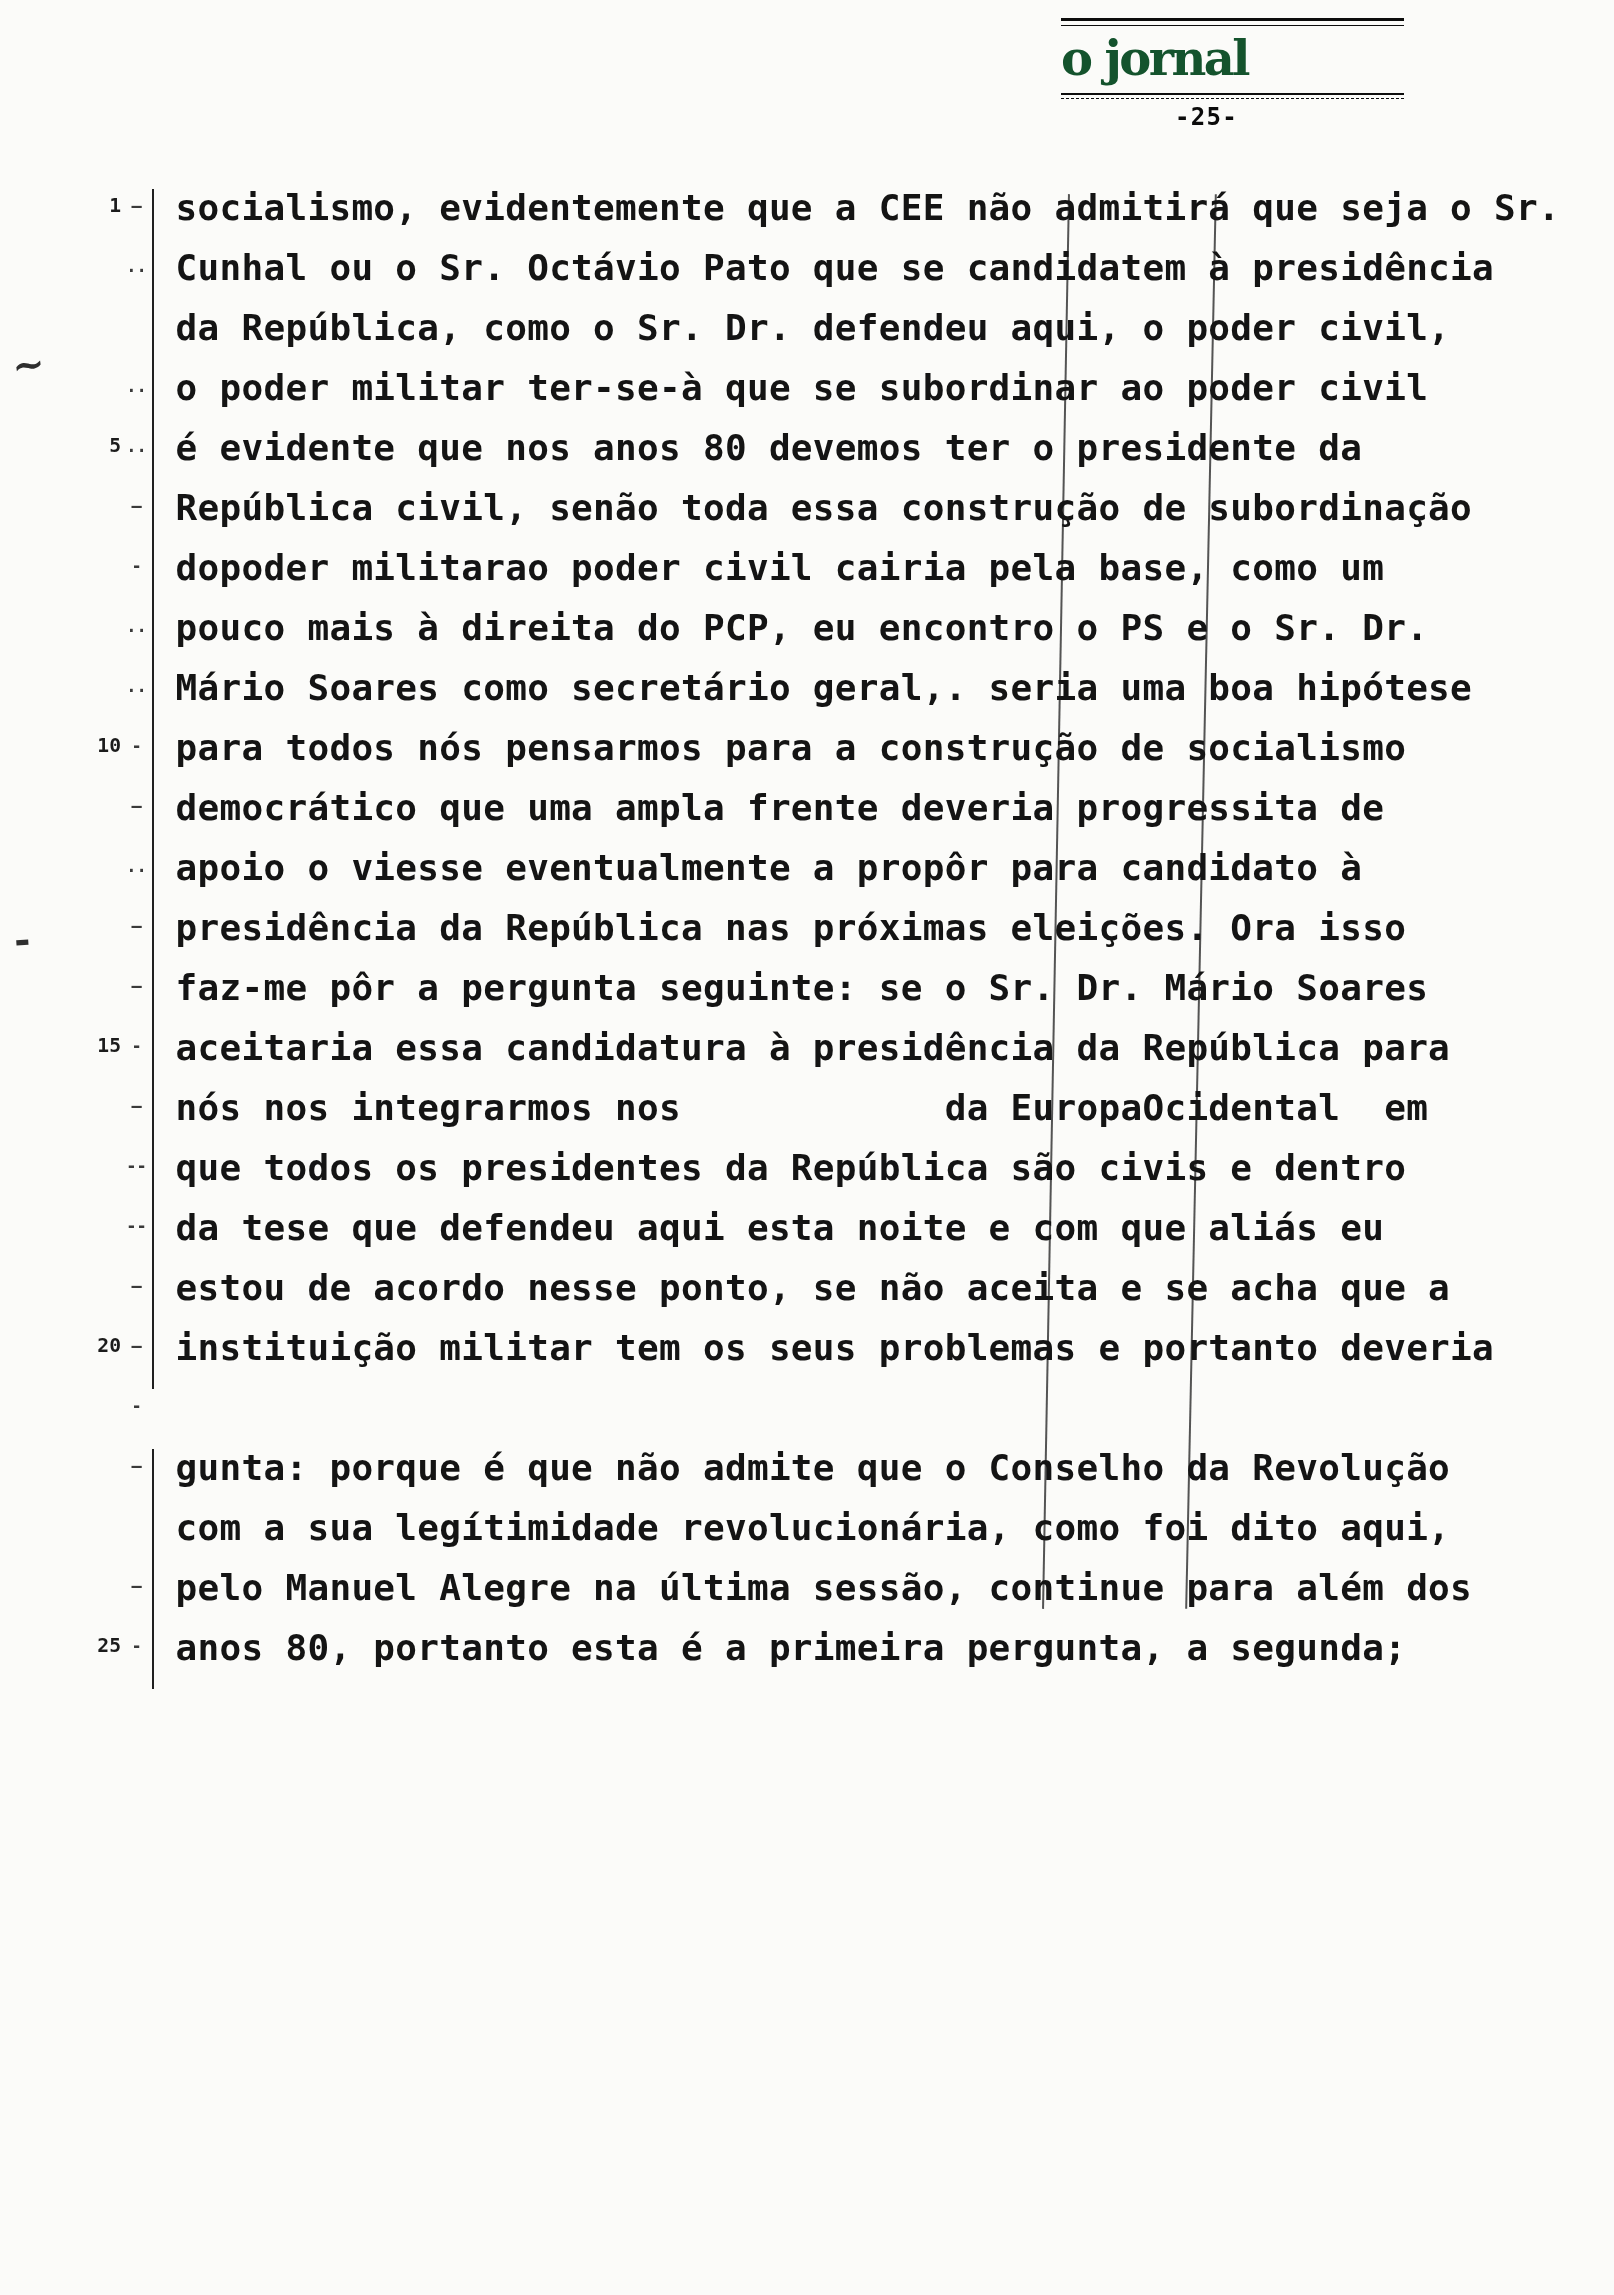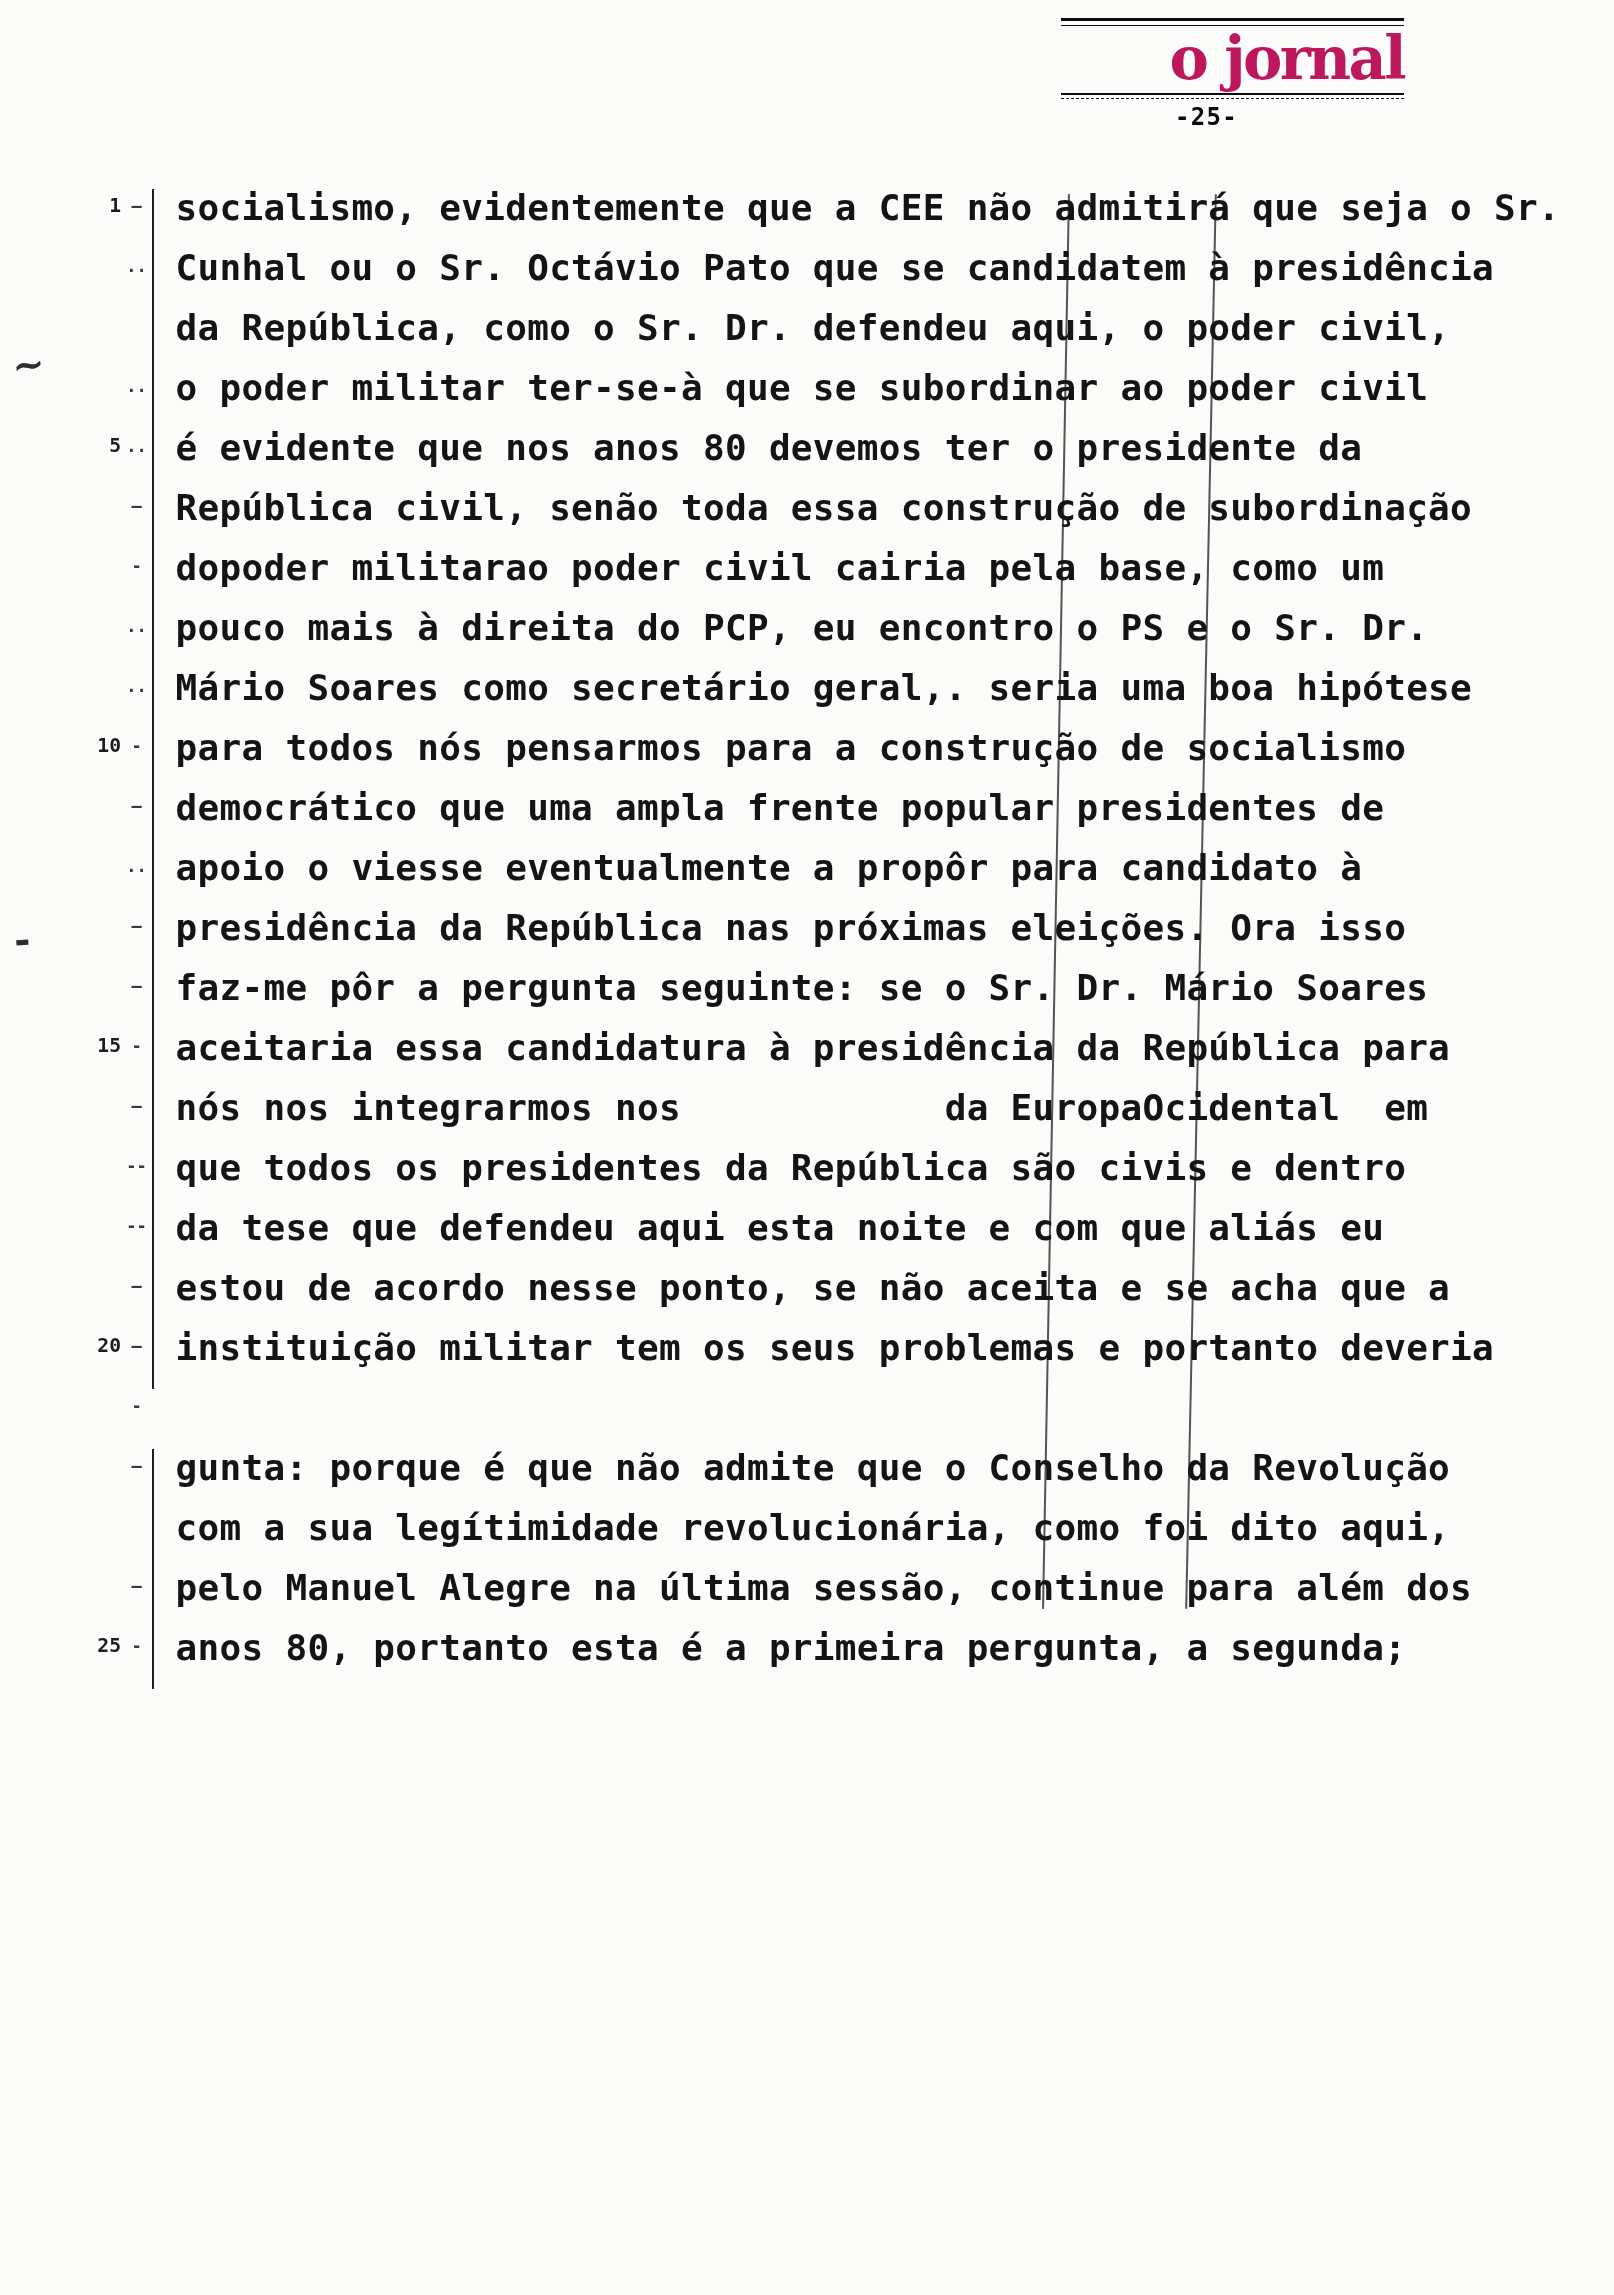--- a/index.html
+++ b/index.html
@@ -11,26 +11,26 @@
     font-family:"DejaVu Sans Mono", monospace;
     color:#161616;
   }
 
   
   .masthead { position:absolute; top:18.3px; left:1061px; width:343px; }
   .rule-top    { height:3.9px; border-top:3.3px solid #0d0d0d; border-bottom:1.3px solid #0d0d0d; }
   .logo {
     font-family:"DejaVu Serif", serif;
     font-weight:700;
-    font-size:59px;
+    font-size:48px;
     line-height:63px;
     letter-spacing:-2.6px;
-    text-align:right;
+    text-align:left;
     padding-top:1.3px;
-    color:#be185d;
+    color:#14532d;
   }
   .rule-bottom { height:3.3px; border-top:2.6px solid #0d0d0d; border-bottom:1.3px dashed #0d0d0d; margin-top:2.6px; }
   .page-number {
     font-weight:700; font-size:24px; letter-spacing:1.3px;
     text-align:center; padding-right:52px; margin-top:3.9px;
     color:#0b0b0b;
   }
 
   
   .fold { position:absolute; width:2px; background:#2b2b2b; opacity:.8; }
@@ -133,21 +133,21 @@
       <span class="text">Mário Soares como secretário geral,. seria uma boa hipótese</span>
     </div>
       <div class="row">
       <span class="num">10</span>
       <span class="marker">-</span>
       <span class="text">para todos nós pensarmos para a construção de socialismo</span>
     </div>
       <div class="row">
       <span class="num"></span>
       <span class="marker">–</span>
-      <span class="text">democrático que uma ampla frente popular presidentes de</span>
+      <span class="text">democrático que uma ampla frente deveria progressita de</span>
     </div>
       <div class="row">
       <span class="num"></span>
       <span class="marker">..</span>
       <span class="text">apoio o viesse eventualmente a propôr para candidato à</span>
     </div>
       <div class="row">
       <span class="num"></span>
       <span class="marker">–</span>
       <span class="text">presidência da República nas próximas eleições. Ora isso</span>

